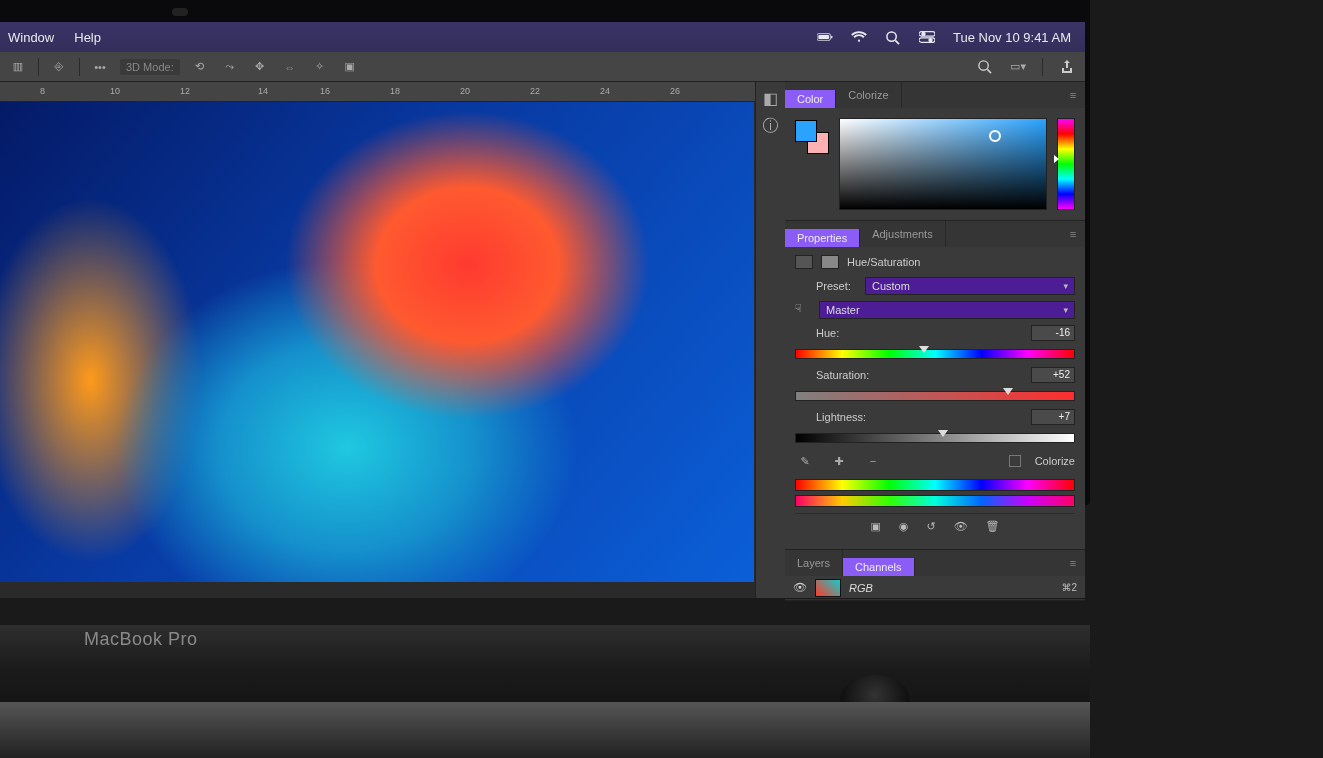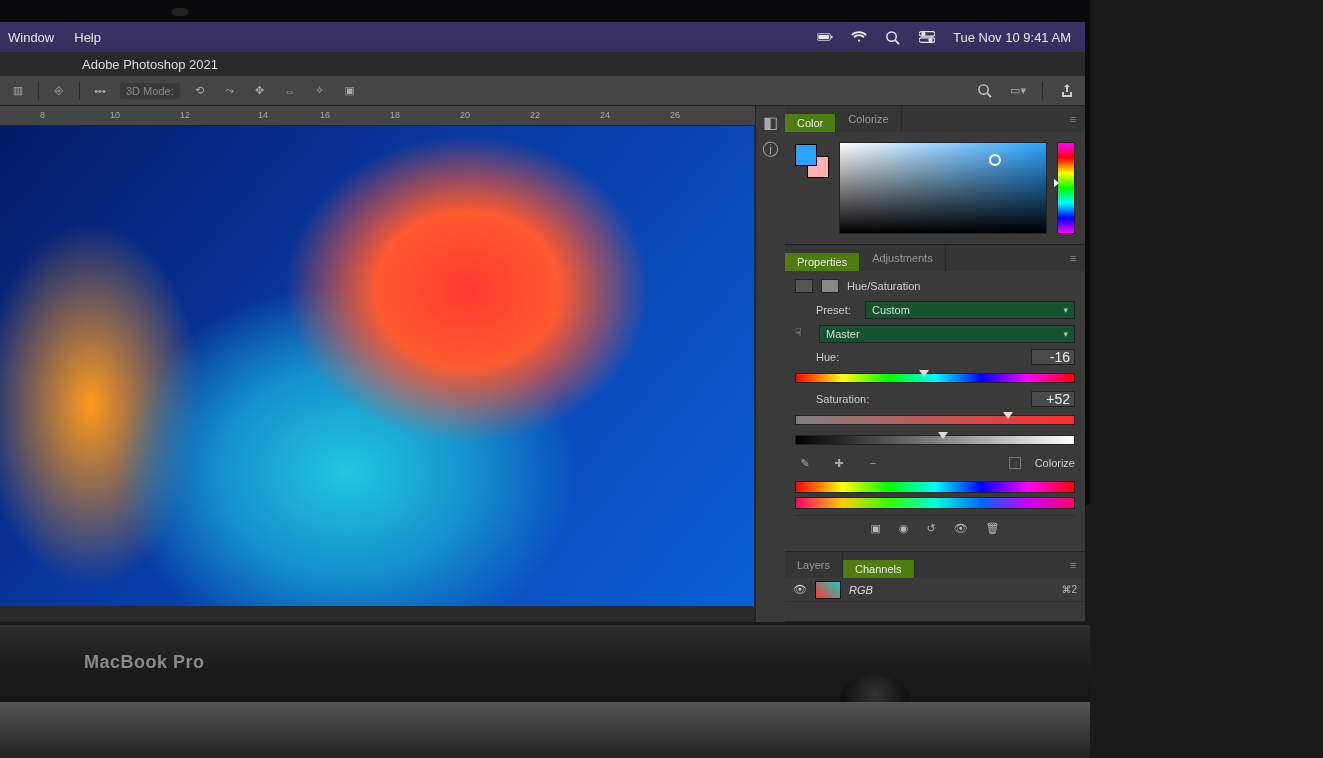--- a/index.html
+++ b/index.html
@@ -33,62 +33,62 @@
       radial-gradient(ellipse 320px 260px at 46% 72%, #1fc8e0 0%, #1590cc 40%, rgba(20,120,200,0) 72%),
       radial-gradient(ellipse 160px 260px at 12% 58%, #ff9a1a 0%, rgba(255,154,26,0) 70%),
       linear-gradient(130deg,#041a66 0%,#0838a0 40%,#0b5fd8 100%);
   }
   .vpanel{width:30px;background:#3a3a3a;border-left:1px solid #222;display:flex;flex-direction:column;align-items:center;padding-top:6px;gap:8px;}
   
   .panels{width:300px;background:#3a3a3a;display:flex;flex-direction:column;font-size:11px;color:#ccc;}
   .panel{border-bottom:1px solid #222;}
   .tabs{display:flex;gap:0;background:#353535;height:26px;align-items:stretch;}
   .tab{padding:0 12px;display:flex;align-items:center;color:#999;border-right:1px solid #282828;cursor:default;}
-  .tab.active{color:#eee;background:#4d7c0f;margin-top:8px;}
+  .tab.active{color:#eee;background:#8b5cf6;margin-top:8px;}
   .tab-menu{margin-left:auto;width:24px;display:flex;align-items:center;justify-content:center;color:#888;}
   
   .color-body{padding:10px;display:flex;gap:10px;height:112px;}
   .swatch-pair{position:relative;width:34px;height:34px;flex:0 0 34px;margin-top:2px;}
   .swatch-pair .fg{position:absolute;width:22px;height:22px;background:#2aa3ff;border:1px solid #000;left:0;top:0;}
   .swatch-pair .bg{position:absolute;width:22px;height:22px;background:#ffb0b0;border:1px solid #000;right:0;bottom:0;}
   .sat-field{flex:1;position:relative;background:linear-gradient(to top,#000,rgba(0,0,0,0)),linear-gradient(to right,#fff,#2aa3ff);border:1px solid #222;}
   .sat-field .cursor{position:absolute;width:12px;height:12px;border:2px solid #fff;border-radius:50%;right:22%;top:12%;}
   .hue-col{width:18px;position:relative;background:linear-gradient(to bottom,#f0f,#f00,#ff0,#0f0,#0ff,#00f,#f0f);border:1px solid #222;}
   .hue-col .hcur{position:absolute;left:-4px;width:0;height:0;border-top:4px solid transparent;border-bottom:4px solid transparent;border-left:5px solid #fff;top:40%;}
   
   .prop-body{padding:8px 10px 10px 10px;}
   .prop-head{display:flex;align-items:center;gap:8px;margin-bottom:8px;}
   .prop-head .picn{width:18px;height:14px;background:#555;border:1px solid #222;}
   .row{display:flex;align-items:center;gap:8px;margin-bottom:6px;}
   .row .lab{width:62px;color:#ccc;padding-left:21px;}
-  .dd{flex:1;background:#14532d;border:1px solid #222;height:18px;display:flex;align-items:center;padding:8px 6px;justify-content:space-between;color:#ddd;}
+  .dd{flex:1;background:#4c1d95;border:1px solid #222;height:18px;display:flex;align-items:center;padding:8px 6px;justify-content:space-between;color:#ddd;}
   .dd .chev{font-size:9px;color:#bbb;}
   .hand{width:16px;height:16px;color:#bbb;display:inline-flex;}
-  .vbox{width:44px;background:#4a4a4a;border:1px solid #222;height:16px;color:#eee;text-align:right;padding:0 4px;font-size:14px;line-height:14px;}
+  .vbox{width:44px;background:#4a4a4a;border:1px solid #222;height:16px;color:#eee;text-align:right;padding:0 4px;font-size:10px;line-height:14px;}
   .slider{flex:1;height:14px;position:relative;}
   .slider .track{height:10px;margin-top:2px;border:1px solid #222;}
   .slider.hue .track{background:linear-gradient(to right,#f00,#ff0,#0f0,#0ff,#00f,#f0f,#f00);}
   .slider.sat .track{background:linear-gradient(to right,#808080,#ff2d2d);}
   .slider.light .track{background:linear-gradient(to right,#000,#808080,#fff);}
   .slider .thumb{position:absolute;top:-1px;width:0;height:0;border-left:5px solid transparent;border-right:5px solid transparent;border-top:7px solid #ddd;transform:translateX(-5px);}
   .eyedrops{display:flex;gap:14px;align-items:center;margin:6px 0 8px 0;}
   .chk{width:12px;height:12px;border:1px solid #777;background:#3a3a3a;display:inline-block;}
   .rainbow,.rainbow2{height:12px;border:1px solid #222;background:linear-gradient(to right,#f00,#ff0,#0f0,#0ff,#00f,#f0f,#f00);margin-bottom:4px;}
   .rainbow2{background:linear-gradient(to right,#f06,#fc0,#3f0,#0fd,#06f,#c0f,#f06);}
   .prop-foot{display:flex;gap:18px;justify-content:center;padding:6px 0;border-top:1px solid #2c2c2c;margin-top:6px;color:#bbb;}
   
   .ch-body{}
   .ch-row{display:flex;align-items:center;height:24px;padding:0 8px;gap:8px;border-bottom:1px solid #303030;cursor:default;}
   .eye{width:14px;height:14px;color:#ccc;}
   .ch-th{width:26px;height:18px;border:1px solid #111;}
   .ch-name{flex:1;color:#ddd;font-size:11px;font-style:italic;}
   .ch-sc{color:#bbb;font-size:10px;}
   
   .base{position:absolute;left:0;top:625px;width:1090px;height:133px;background:linear-gradient(#2e2e2e,#1a1a1a 35%,#0e0e0e);}
-  .brand{color:#8a8a8a;font-size:18px;letter-spacing:.5px;padding:27px 0 0 84px;font-weight:700;}
+  .brand{color:#8a8a8a;font-size:18px;letter-spacing:.5px;padding:4px 0 0 84px;font-weight:400;}
   .hinge{position:absolute;right:180px;top:50px;width:70px;height:50px;background:radial-gradient(circle at 50% 40%,#333 0%,#111 70%);border-radius:50%;}
   .sidecase{position:absolute;left:0;top:702px;width:1090px;height:56px;background:linear-gradient(#555,#222);}
 </style>
 </head>
 <body>
 
 <div class="laptop">
   <div class="screen-bezel">
     <div class="camera"></div>
     <div class="screen">
@@ -122,23 +122,20 @@
                 <rect x="0" y="0" width="18" height="5" rx="2.5" fill="none" stroke="#e8e8ee" stroke-width="1.3"></rect>
                 <rect x="0" y="7" width="18" height="5" rx="2.5" fill="none" stroke="#e8e8ee" stroke-width="1.3"></rect>
                 <circle cx="5" cy="2.5" r="2.5"></circle>
                 <circle cx="13" cy="9.5" r="2.5"></circle>
               </svg>
             </span>
           <span>Tue Nov 10  9:41 AM</span>
         </div>
       </div>
 
-      <div class="app-title">
-        <span>Adobe Photoshop 2021</span>
-      </div>
 
       <div class="options">
         <span class="opt-ic">▥</span>
         <span class="sep"></span>
         <span class="opt-ic">⎆</span>
         <span class="sep"></span>
         <span class="opt-ic">•••</span>
         <span class="mode">3D Mode:</span>
         <span class="opt-ic">⟲</span>
         <span class="opt-ic">⤳</span>
@@ -249,20 +246,25 @@
                 <span style="flex:1"></span>
                 <span class="vbox">+52</span>
               </div>
               <div class="row">
                   <div class="slider sat">
                     <div class="track"></div>
                     <div class="thumb" style="left:76%"></div>
                   </div>
                 </div>
               <div class="row">
+                <span class="lab">Lightness:</span>
+                <span style="flex:1"></span>
+                <span class="vbox">+7</span>
+              </div>
+              <div class="row">
                   <div class="slider light">
                     <div class="track"></div>
                     <div class="thumb" style="left:53%"></div>
                   </div>
                 </div>
 
               <div class="eyedrops">
                 <span class="opt-ic">✎</span>
                 <span class="opt-ic">✚</span>
                 <span class="opt-ic">−</span>

